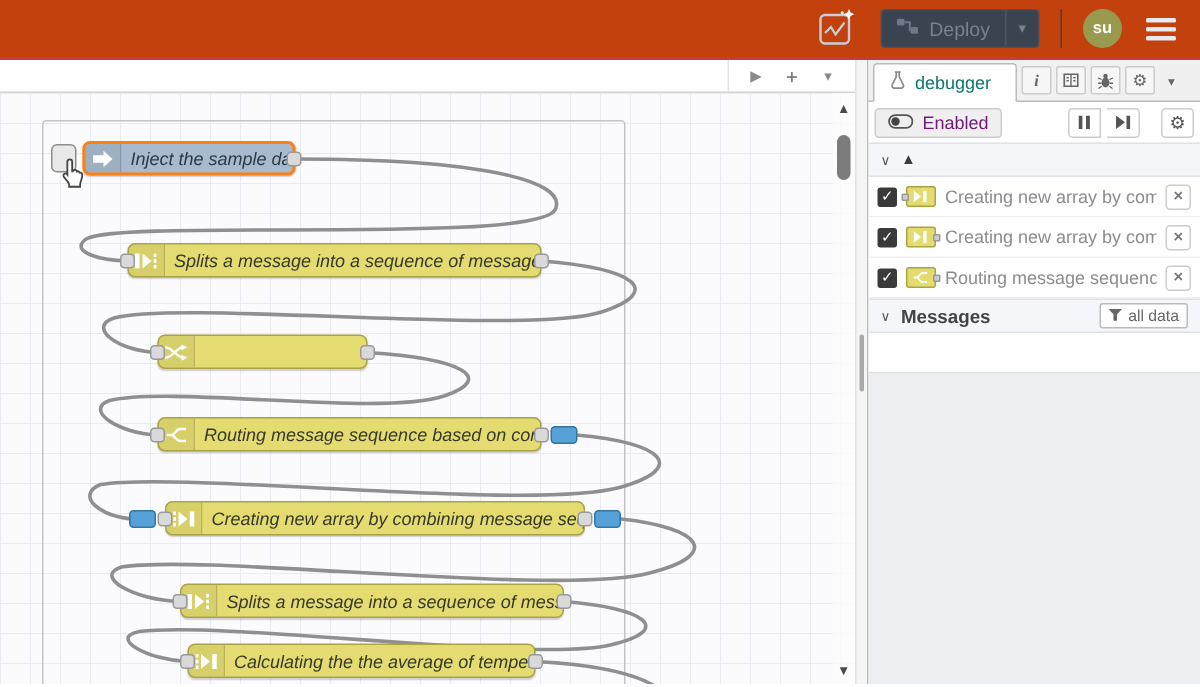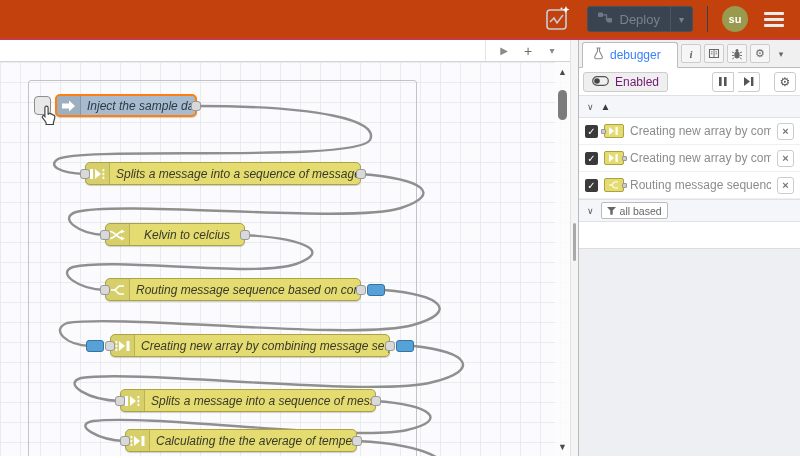--- a/index.html
+++ b/index.html
@@ -52,21 +52,21 @@
   .v-scroll .arrow.up { top:5px; } .v-scroll .arrow.down { bottom:4px; }
   .v-thumb { position:absolute; left:3px; top:28px; width:9px; height:30px; background:#7c7c7c; border-radius:5px; cursor:pointer; }
 
   
   .splitter { width:8px; background:#f5f5f5; border-left:1px solid #e2e2e2; position:relative; cursor:col-resize; }
   .splitter-thumb { position:absolute; left:2px; top:183px; width:3px; height:38px; background:#a9a9a9; border-radius:2px; }
 
   
   .sidebar { width:222px; border-left:1px solid #b9b9b9; display:flex; flex-direction:column; background:#fff; }
   .sb-tabbar { height:28px; background:#f0f0f0; border-bottom:1px solid #bbb; display:flex; align-items:flex-end; padding:0 3px; gap:3px; }
-  .sb-tab { height:26px; background:#fff; border:1px solid #bbb; border-bottom:1px solid #fff; border-radius:3px 3px 0 0; margin-bottom:-1px; display:flex; align-items:center; gap:6px; padding:0 10px; width:96px; font-size:12px; color:#3b82f6; cursor:pointer; }
+  .sb-tab { height:26px; background:#fff; border:1px solid #bbb; border-bottom:1px solid #fff; border-radius:3px 3px 0 0; margin-bottom:-1px; display:flex; align-items:center; gap:6px; padding:0 10px; width:96px; font-size:12px; color:#0f766e; cursor:pointer; }
   .sb-icon-btn { width:20px; height:19px; margin-bottom:4px; background:#f6f6f6; border:1px solid #ccc; border-radius:2px; display:flex; align-items:center; justify-content:center; font-size:11px; color:#666; cursor:pointer; }
   .sb-icon-btn.info-i { font-family:"Liberation Serif", serif; font-style:italic; font-weight:bold; }
   .sb-caret { width:16px; height:19px; margin-bottom:4px; border:none; background:none; color:#666; font-size:9px; cursor:pointer; }
 
   .sb-toolbar { height:27px; display:flex; align-items:center; padding:0 4px; gap:4px; background:#fff; }
   .enabled-btn { display:flex; align-items:center; gap:6px; height:20px; padding:0 8px; background:#efefef; border:1px solid #ccc; border-radius:3px; font-size:12px; color:#701a75; cursor:pointer; }
   .sb-toolbar .spacer { flex:1; }
   .mini-btn { height:20px; width:22px; background:#fff; border:1px solid #ccc; display:flex; align-items:center; justify-content:center; cursor:pointer; color:#555; }
   .mini-btn.first { border-radius:3px 0 0 3px; } .mini-btn.last { border-radius:0 3px 3px 0; border-left:none; }
   .mini-btn.lone { border-radius:3px; margin-left:10px; font-size:12px; }
@@ -181,21 +181,20 @@
         </div>
 
         <div class="node node-yellow" style="left:105px; top:161px; width:140px;">
           <span class="node-icon">
             <svg width="15" height="12" viewBox="0 0 15 12">
                 <path d="M0 2.5 C5 2.5 8 9.5 12 9.5 M0 9.5 C5 9.5 8 2.5 12 2.5" stroke="#fff" stroke-width="1.6" fill="none"></path>
                 <polygon points="11,0.5 15,2.5 11,4.5" fill="#fff"></polygon>
                 <polygon points="11,7.5 15,9.5 11,11.5" fill="#fff"></polygon>
               </svg>
           </span>
-          <span class="node-label">Kelvin to celcius</span>
           <span class="port port-in"></span>
           <span class="port port-out"></span>
         </div>
 
         <div class="node node-yellow" style="left:105px; top:216px; width:256px;">
           <span class="node-icon">
             <svg width="14" height="12" viewBox="0 0 14 12">
                 <path d="M0 6 h3 C6 6 6 2 9 2 h4 M3 6 C6 6 6 10 9 10 h4" stroke="#fff" stroke-width="1.6" fill="none"></path>
               </svg>
           </span>
@@ -357,27 +356,28 @@
           <svg width="10" height="8" viewBox="0 0 10 8">
               <path d="M0 4h2C4 4 4 1 6 1h3M2 4C4 4 4 7 6 7h3" stroke="#fff" stroke-width="1.2" fill="none"></path>
             </svg>
         </span>
         <span class="bp-label">Routing message sequence based on condition</span>
         <button class="x-btn">×</button>
       </div>
 
       <div class="section-header">
         <span class="chev">∨</span>
+        <span class="title">Messages</span>
         <button class="filter-btn">
           <span>
             <svg width="9" height="8" viewBox="0 0 9 8">
                 <path d="M0 0h9L5.7 3.5v4.3H3.3V3.5Z" fill="#666"></path>
               </svg>
           </span>
-          <span>all based</span>
+          <span>all data</span>
         </button>
       </div>
 
       <div class="msg-empty"></div>
       <div class="sb-filler"></div>
     </div>
   </div>
 </div>
 
 </body></html>

